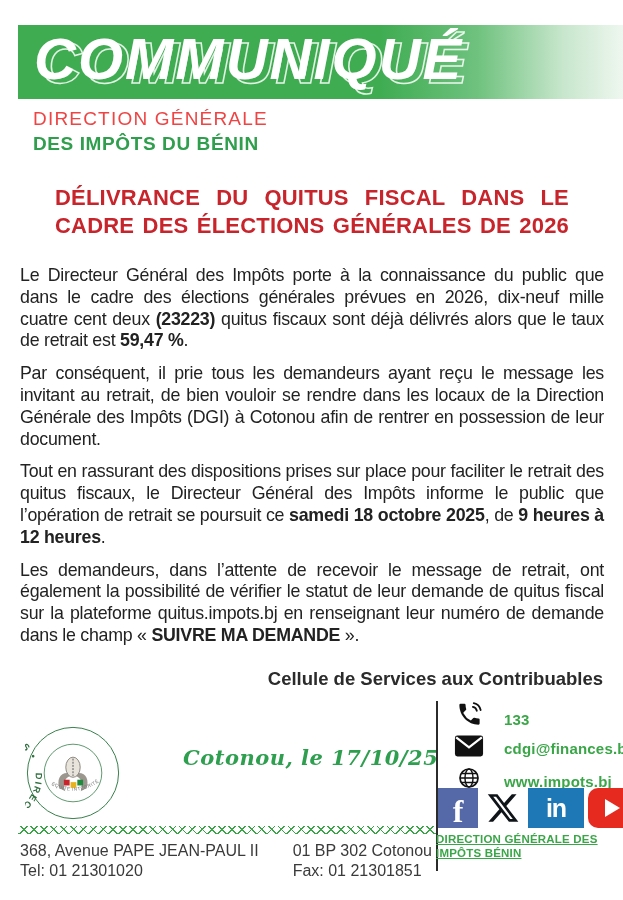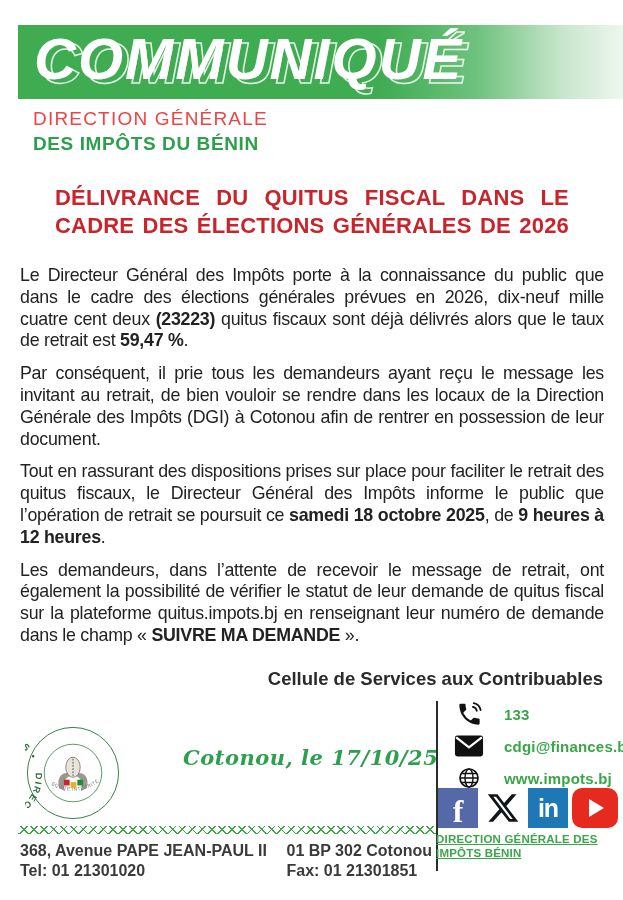--- a/index.html
+++ b/index.html
@@ -36,32 +36,32 @@
   .footer{position:absolute;top:695px;left:0;right:0;height:205px;}
   .seal{position:absolute;left:25px;top:30px;width:96px;height:96px;}
   .signature{position:absolute;left:183px;top:50px;font-family:"DejaVu Serif",serif;
     font-style:italic;font-weight:700;font-size:21px;color:#2E9E4F;letter-spacing:0.5px;}
   .vline{position:absolute;left:436px;top:6px;width:2px;height:170px;background:#2b2b2b;}
   .diamond-line{position:absolute;left:18px;top:131px;width:418px;height:8px;
     background:
       repeating-linear-gradient(45deg,#3AA648 0 1.2px,transparent 1.2px 7px),
       repeating-linear-gradient(-45deg,#3AA648 0 1.2px,transparent 1.2px 7px);}
   .addresses{position:absolute;left:20px;top:146px;width:412px;display:flex;
-    justify-content:space-between;font-size:16px;font-weight:700;color:#3a3a3a;line-height:20px;}
+    justify-content:space-between;font-size:16px;font-weight:400;color:#3a3a3a;line-height:20px;}
   .addr-col2{text-align:left;}
-  .contact-row{position:absolute;left:452px;display:flex;align-items:center;gap:18px;}
+  .contact-row{position:absolute;left:452px;display:flex;align-items:flex-end;gap:18px;}
   .contact-icon{width:34px;display:flex;justify-content:center;align-items:center;}
   .contact-text{font-size:15px;font-weight:700;color:#3AA648;letter-spacing:0.2px;}
   .row-phone{top:6px;} .row-mail{top:40px;} .row-globe{top:71px;}
   .socials{position:absolute;left:438px;top:93px;display:flex;align-items:center;gap:4px;}
   .soc{display:flex;align-items:center;justify-content:center;}
   .soc-fb{width:40px;height:40px;background:#5569A9;color:#fff;font-size:32px;font-weight:700;
     font-family:"Liberation Serif",serif;padding-top:6px;box-sizing:border-box;}
   .soc-x{width:42px;height:40px;background:#ffffff;}
-  .soc-in{width:40px;height:40px;background:#1E78B5;color:#fff;font-size:25px;font-weight:700;
+  .soc-in{width:56px;height:40px;background:#1E78B5;color:#fff;font-size:25px;font-weight:700;
     letter-spacing:-1px;}
   .soc-yt{width:46px;height:40px;background:#E62A20;border-radius:10px;}
   .yt-triangle{width:0;height:0;border-left:15px solid #ffffff;
     border-top:9px solid transparent;border-bottom:9px solid transparent;margin-left:3px;}
   .social-caption{position:absolute;left:436px;top:138px;width:182px;text-align:left;
     font-size:11.5px;font-weight:700;color:#3AA648;line-height:13.5px;letter-spacing:0.2px;text-decoration:underline;}
 </style>
 </head>
 <body>
 

